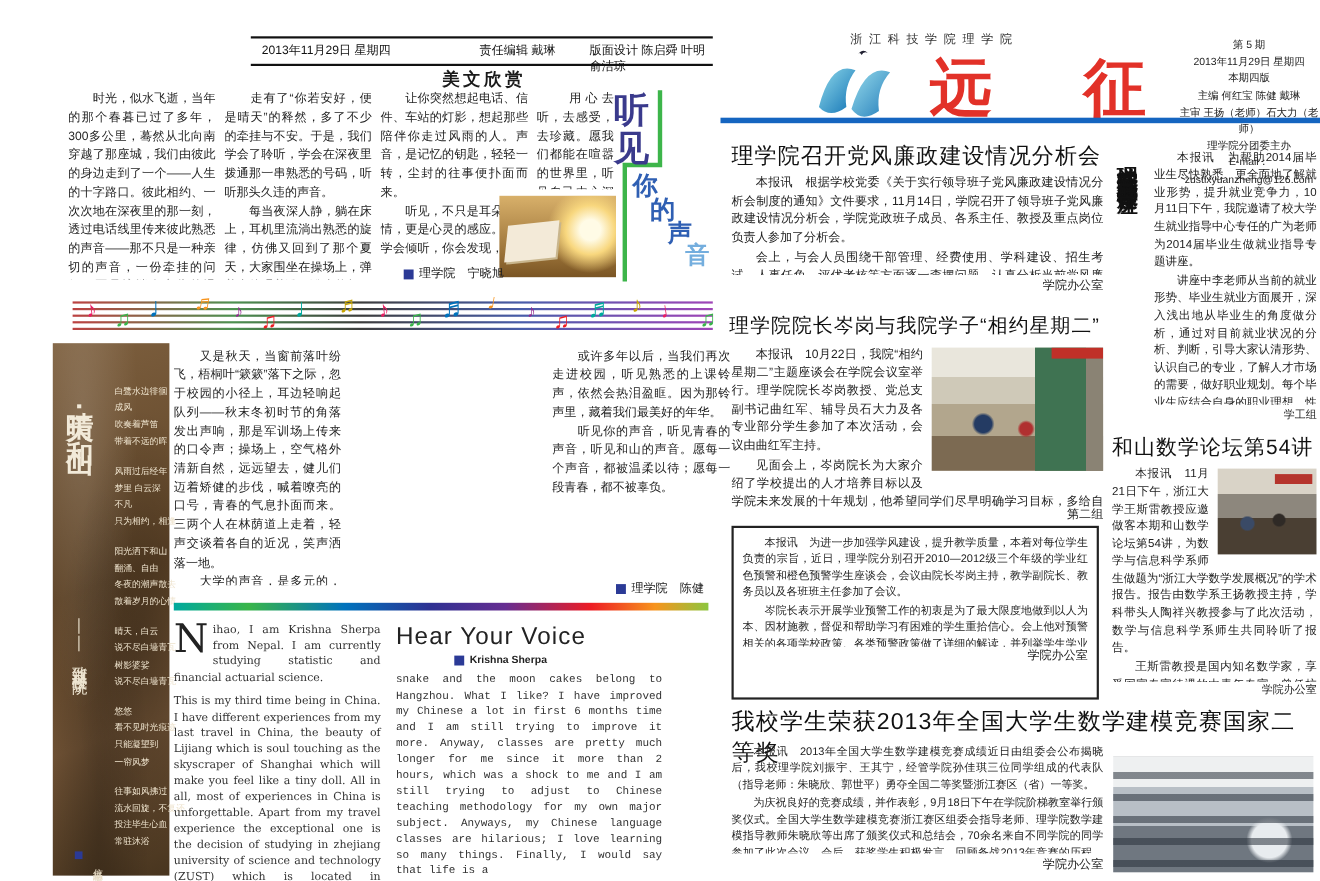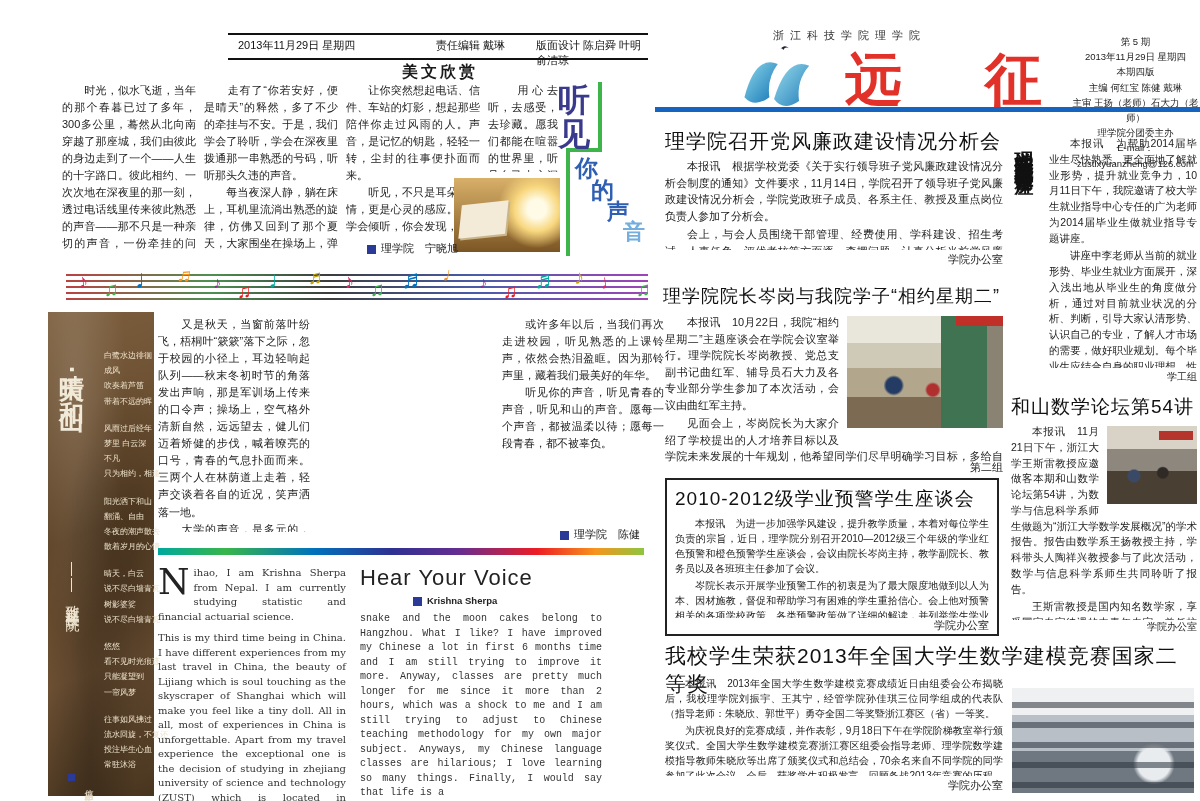--- a/index.html
+++ b/index.html
@@ -237,21 +237,20 @@
       <div class="photo ph-meeting floatimg" style="position:relative;width:156px;height:112px;">
         <div class="banner"></div>
       </div>
       <p>本报讯　10月22日，我院“相约星期二”主题座谈会在学院会议室举行。理学院院长岑岗教授、党总支副书记曲红军、辅导员石大力及各专业部分学生参加了本次活动，会议由曲红军主持。</p>
       <p>见面会上，岑岗院长为大家介绍了学校提出的人才培养目标以及学院未来发展的十年规划，他希望同学们尽早明确学习目标，多给自己加压加力，将兴趣与专业更好地结合并加以完善。</p>
 
     </div>
     <div class="abs sig" style="left:208px;top:460px;width:140px;">第二组</div>
 
     <div class="abs boxed" style="left:10px;top:478px;width:334px;height:158px;padding:6px 8px;box-sizing:border-box;">
-      <div class="headline" style="font-size:19px;margin-bottom:4px;">2010-2012级学业预警学生座谈会</div>
       <div class="cjk-p" style="height:102px;font-size:10px;">
         <p>本报讯　为进一步加强学风建设，提升教学质量，本着对每位学生负责的宗旨，近日，理学院分别召开2010—2012级三个年级的学业红色预警和橙色预警学生座谈会，会议由院长岑岗主持，教学副院长、教务员以及各班班主任参加了会议。</p>
         <p>岑院长表示开展学业预警工作的初衷是为了最大限度地做到以人为本、因材施教，督促和帮助学习有困难的学生重拾信心。会上他对预警相关的各项学校政策、各类预警政策做了详细的解读，并列举学生学业警示的典型案例和后果。与会同学分别就自己在学习中的困惑和学习上的难点向院长请教，岑院长有针对性地进行了分析和解答，一一提出了合理的学习建议。</p>
 
       </div>
       <div class="sig">学院办公室</div>
     </div>
 
     <div class="abs headline" style="left:10px;top:642px;width:530px;font-size:21px;">我校学生荣获2013年全国大学生数学建模竞赛国家二等奖</div>
     <div class="abs cjk-p" style="left:10px;top:676px;width:338px;height:100px;font-size:10px;">

